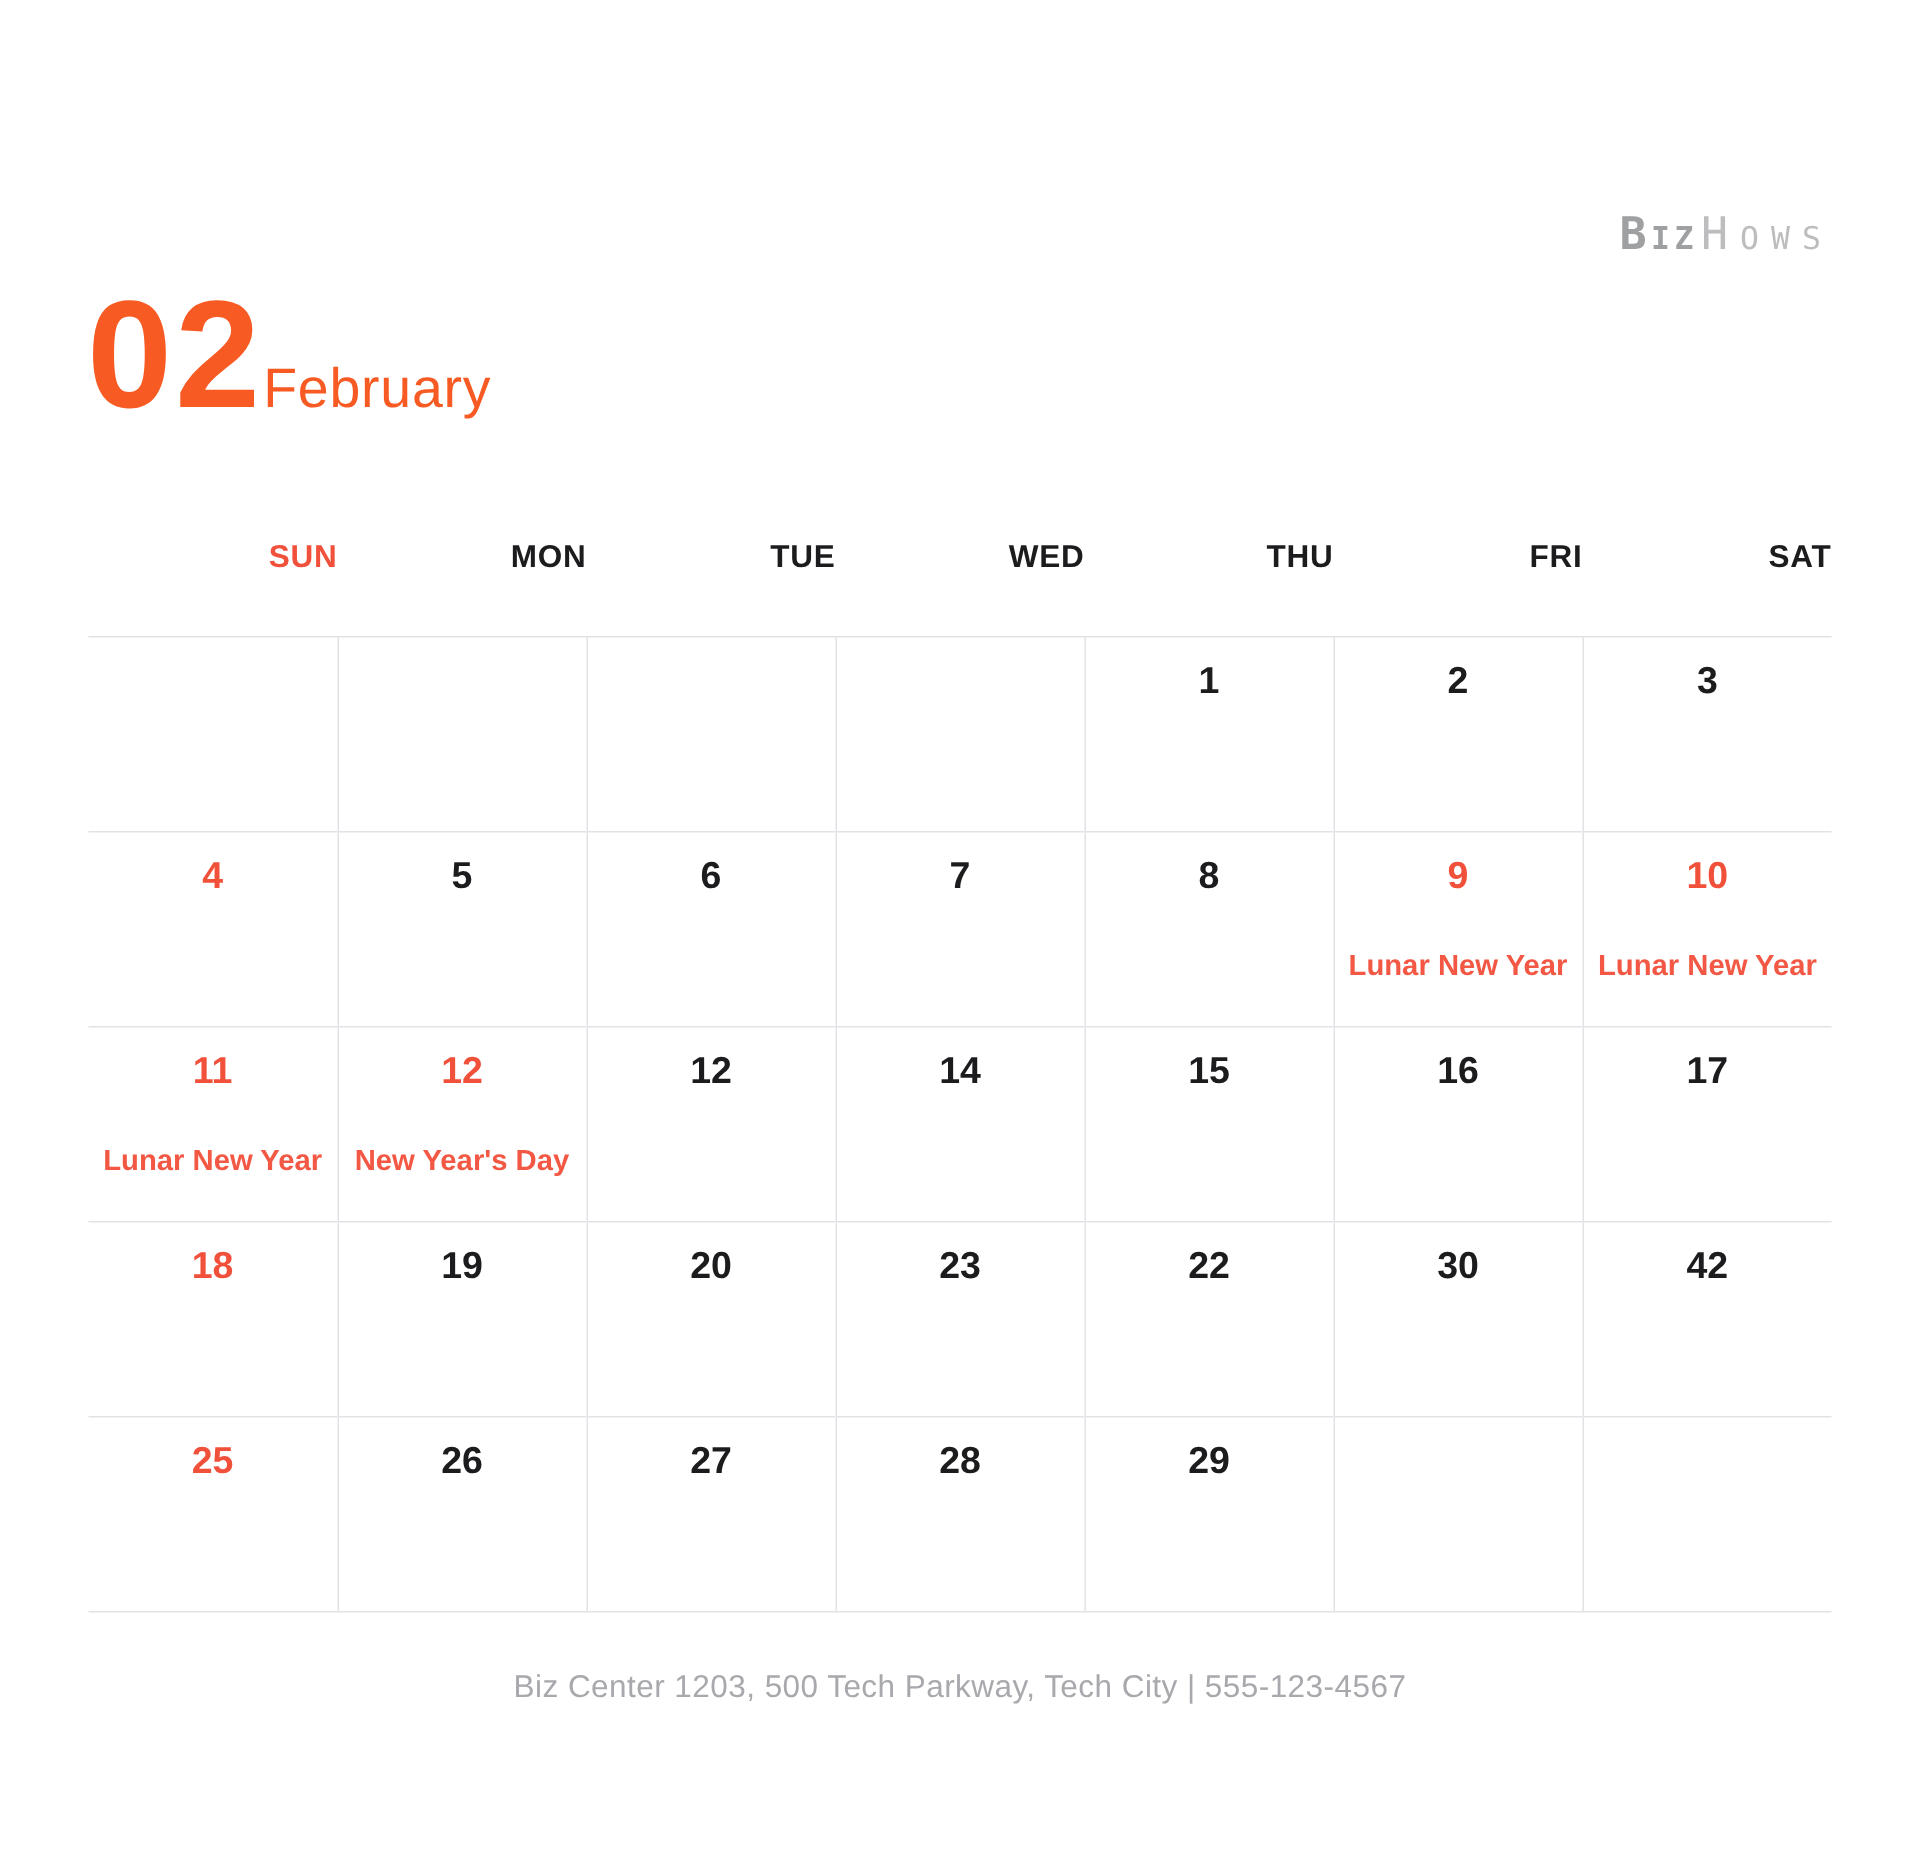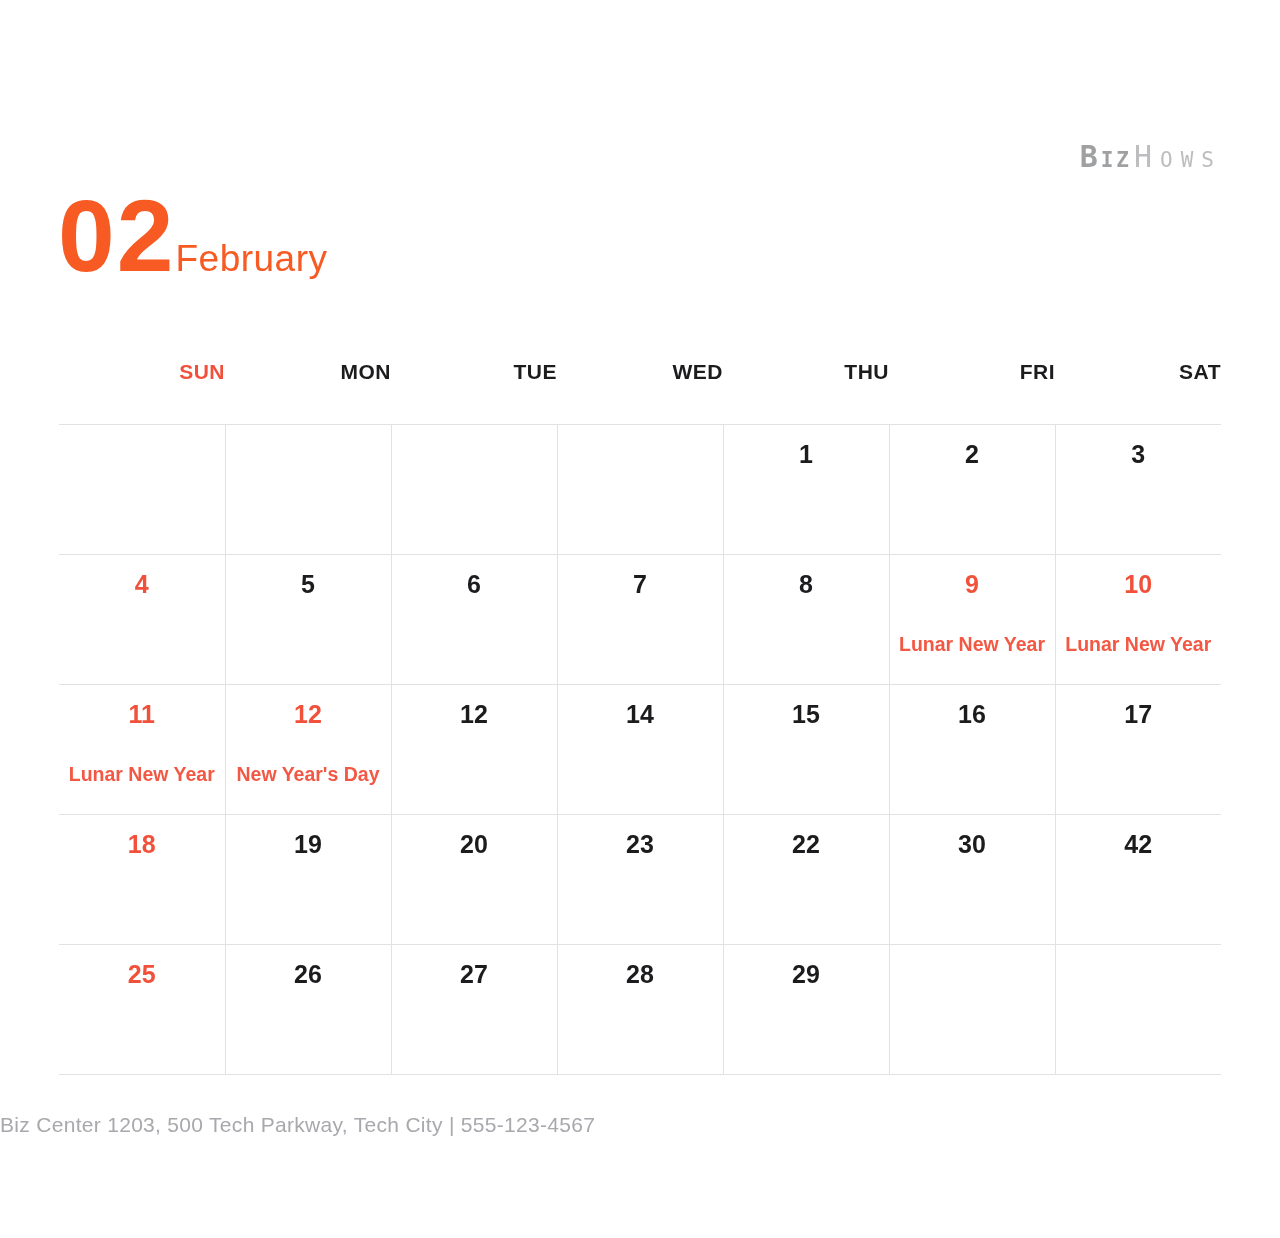--- a/index.html
+++ b/index.html
@@ -79,21 +79,21 @@
   .day-label{
     position:absolute;
     left:50%;transform:translateX(-50%);
     bottom:28px;
     font-size:19.5px;font-weight:700;
     color:var(--holiday-orange);
     white-space:nowrap;
   }
   .footer{
     margin-top:38px;
-    text-align:left;
+    text-align:center;
     font-size:21px;
     color:var(--footer-gray);
     letter-spacing:0.3px;
   }
 </style>
 </head>
 <body>
 
 <div class="page">
 

